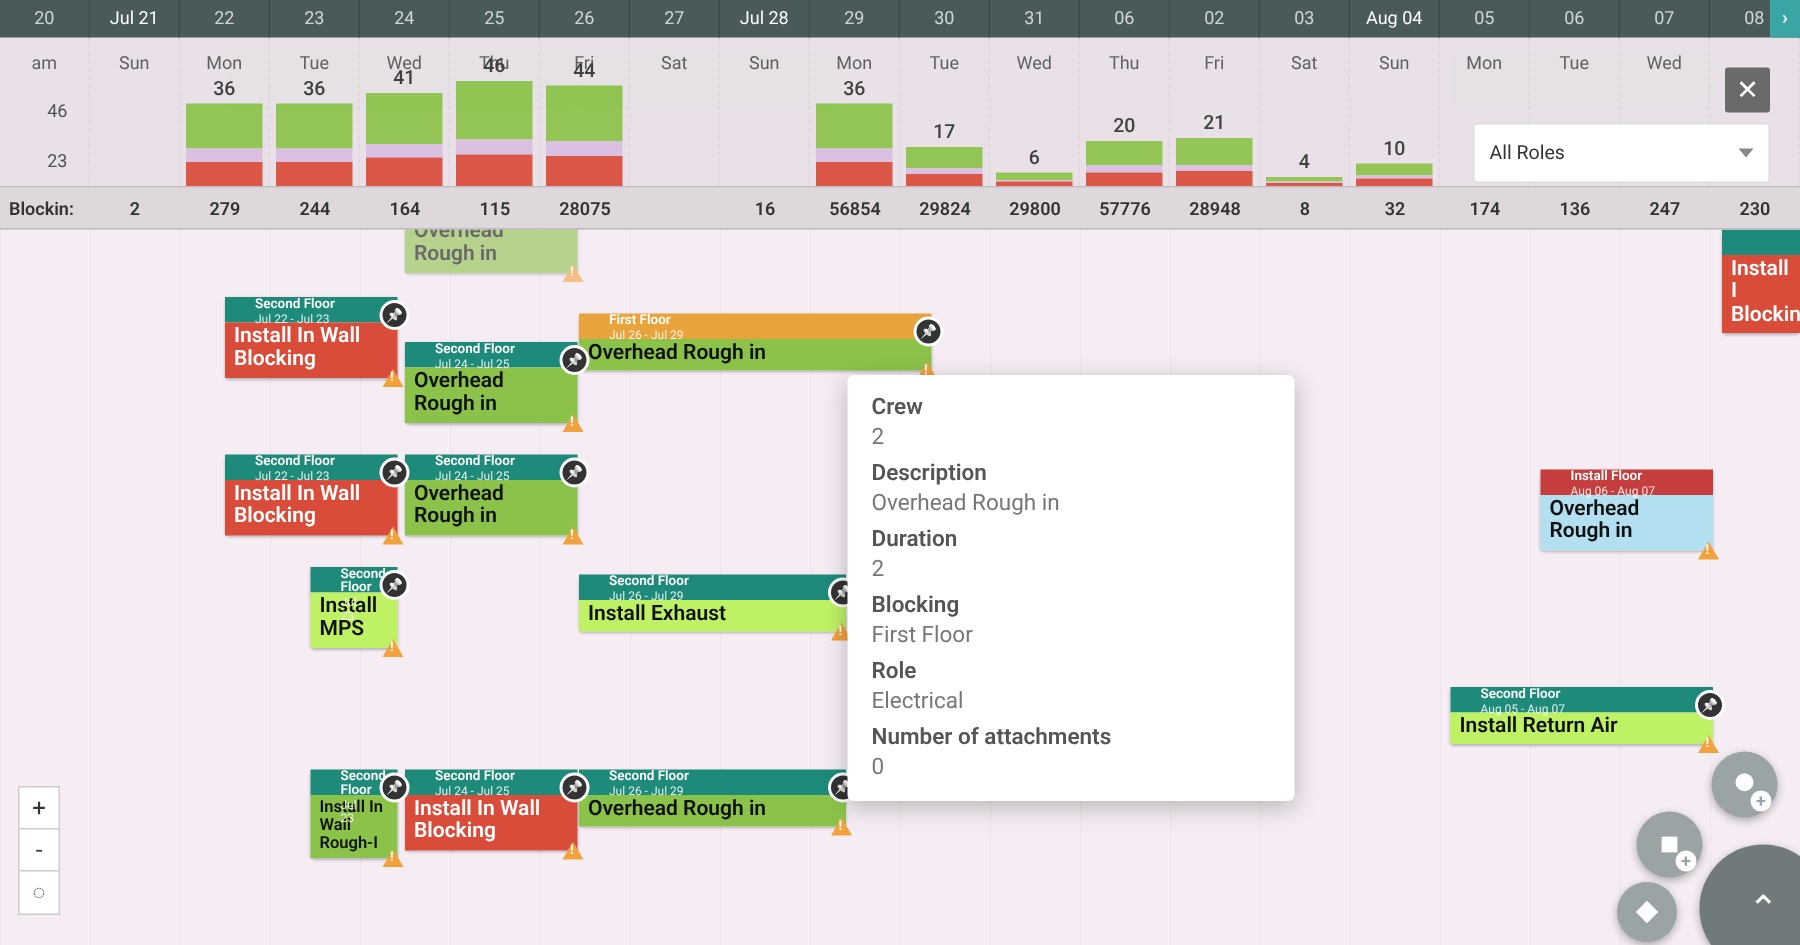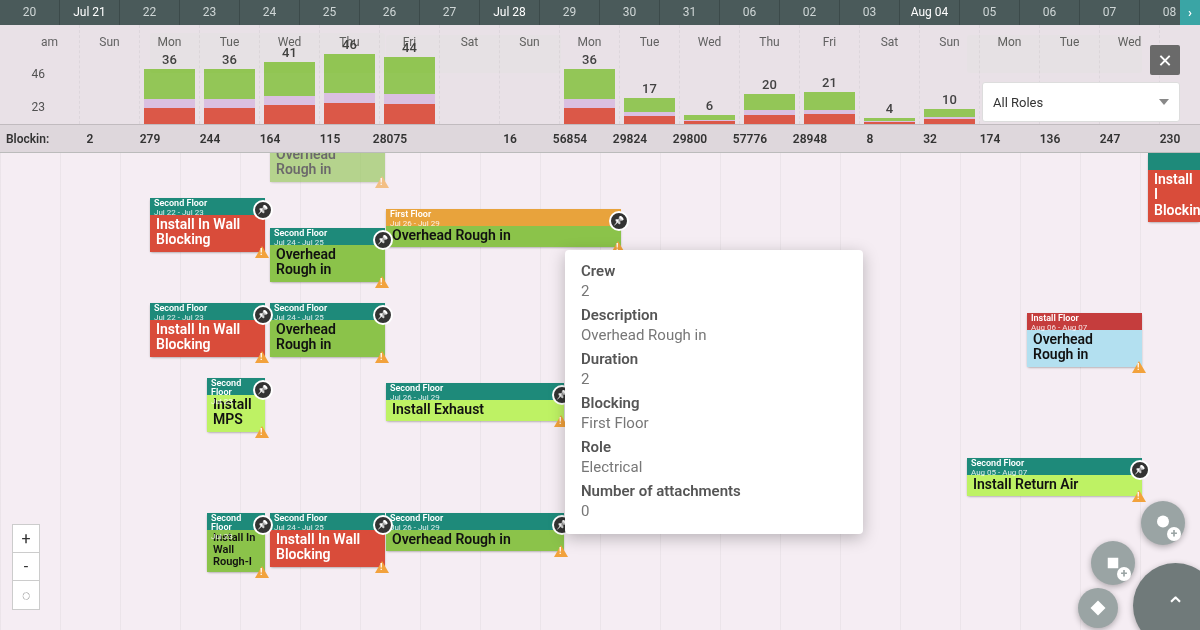--- a/index.html
+++ b/index.html
@@ -8,37 +8,37 @@
 
 .timeline-header { position: absolute; top: 0; left: 0; right: 0; height: 25px; background: #4a5a5a; display: flex; z-index: 50; }
 .timeline-cell { flex: 0 0 60px; text-align: center; color: #cfd6d6; font-size: 12px; line-height: 25px; border-right: 1px solid #3c4a4a; }
 .timeline-cell.month { color: #fff; }
 .timeline-next { position: absolute; right: 0; top: 0; height: 25px; width: 20px; background: #3aa5a5; color: #fff; text-align: center; line-height: 25px; cursor: pointer; font-weight: bold; }
 
 
 .histogram { position: absolute; top: 25px; left: 0; right: 0; height: 100px; background: #e8e1e7; border-bottom: 1px solid #bdb7bb; z-index: 30; opacity: 0.92; }
 .hist-labels { position: absolute; left: 0; top: 0; width: 50px; height: 100px; }
 .hist-labels div { font-size: 12px; color: #444; text-align: right; padding-right: 5px; height: 33px; line-height: 33px; }
-.hist-cols { position: absolute; left: 0; right: 0; top: 0; bottom: 0; display: flex; padding-left: 20px; }
+.hist-cols { position: absolute; left: 0; right: 0; top: 0; bottom: 0; display: flex; }
 .hist-col { flex: 0 0 60px; position: relative; border-right: 1px dashed rgba(0,0,0,0.05); }
 .hist-bar { position: absolute; left: 4px; right: 4px; bottom: 0; display: flex; flex-direction: column; }
 .hist-seg { width: 100%; }
 .hist-val { text-align: center; font-size: 13px; font-weight: 500; color: #333; }
 .day-lbl { position: absolute; top: 10px; left: 0; right: 0; text-align: center; font-size: 12px; color: #555; }
 
 
 .project-row { position: absolute; top: 125px; left: 0; right: 0; height: 28px; background: #ded7dc; border-bottom: 1px solid #bbb; display: flex; z-index: 25; }
 .project-label { position: absolute; left: 6px; font-size: 12px; font-weight: 600; line-height: 28px; }
 .proj-cell { flex: 0 0 60px; text-align: center; font-size: 12px; line-height: 28px; font-weight: 600; }
 
 
 .task-area { position: absolute; top: 153px; left: 0; right: 0; bottom: 0; }
 .grid-bg { position: absolute; inset: 0; background-image: repeating-linear-gradient(to right, rgba(0,0,0,0.04) 0, rgba(0,0,0,0.04) 1px, transparent 1px, transparent 60px); }
 .task { position: absolute; border-radius: 3px; box-shadow: 0 1px 2px rgba(0,0,0,0.25); overflow: visible; cursor: pointer; }
-.task .hdr { height: 17px; font-size: 9px; color: #fff; padding: 1px 4px; line-height: 9px; }
+.task .hdr { height: 17px; font-size: 9px; color: #fff; padding: 1px 20px; line-height: 9px; }
 .task .hdr .loc { font-weight: 600; }
 .task .hdr .dt { font-size: 8px; opacity: 0.85; }
 .task .body { padding: 2px 6px 4px 6px; font-size: 14px; font-weight: 600; line-height: 1.1; }
 .task.green .hdr { background: #1e8a7a; }
 .task.green .body { background: #8bc34a; color: #111; }
 .task.red .hdr { background: #1e8a7a; }
 .task.red .body { background: #d94c3a; color: #fff; }
 .task.purple .hdr { background: #1e8a7a; }
 .task.purple .body { background: #bef264; color: #111; }
 .task.blue .hdr { background: #c53d3d; }

